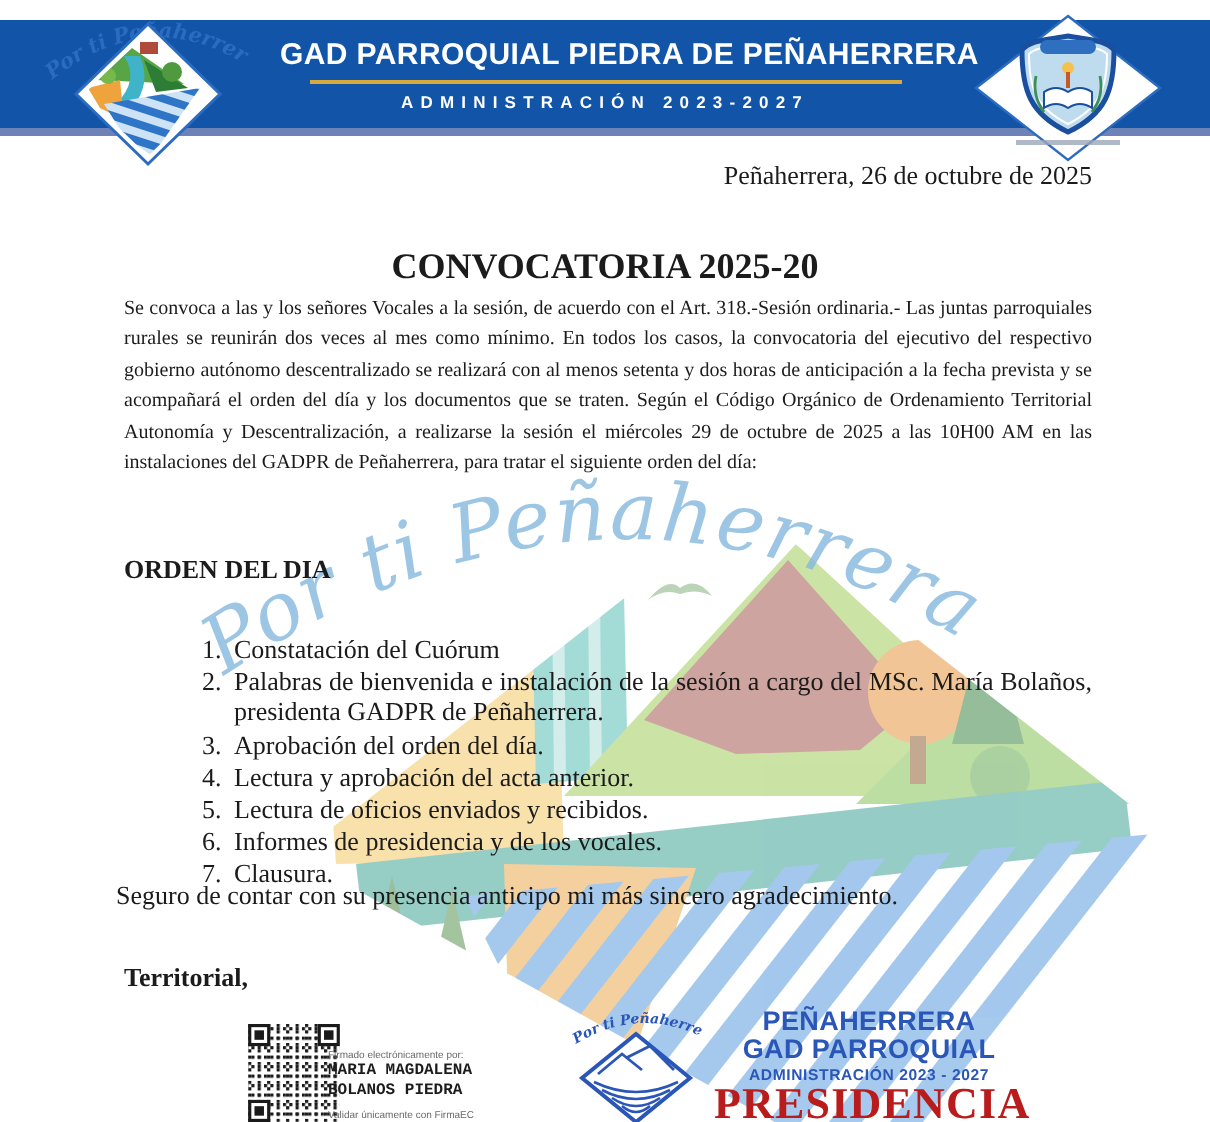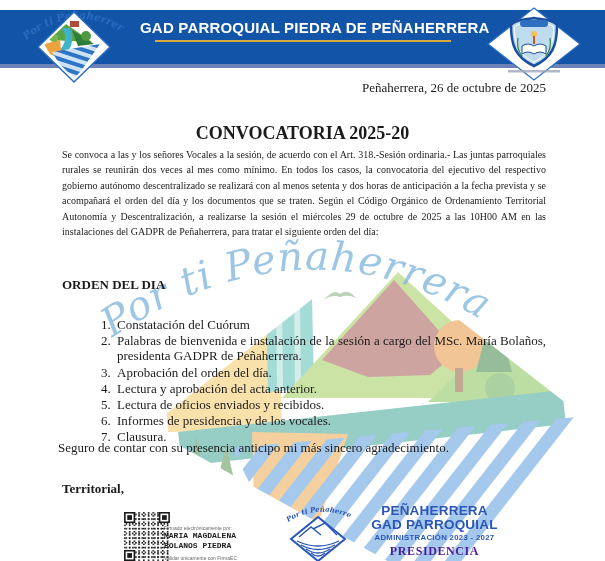--- a/index.html
+++ b/index.html
@@ -37,21 +37,21 @@
   .sig-text  { margin-left:-6px; margin-top:6px; }
   .sig-small { font-family:"Liberation Sans", sans-serif; font-size:5px; color:#6a6a6a; line-height:6px; white-space:nowrap; }
   .sig-name  { font-family:"Liberation Mono", monospace; font-size:8px; font-weight:bold; color:#1c1c1c;
                line-height:9.5px; white-space:nowrap; }
   .sig-gap   { height:5px; }
   
   .footer-logo { position:absolute; left:281px; top:503px; display:flex; align-items:center; z-index:2; }
   .fl-text { width:155px; text-align:center; font-family:"Liberation Sans", sans-serif; color:#2A56B8; margin-left:2px; }
   .fl-line12 { font-size:13.5px; font-weight:bold; letter-spacing:0.2px; line-height:14px; white-space:nowrap; }
   .fl-line3  { font-size:7.8px; font-weight:bold; letter-spacing:0.3px; margin-top:1px; white-space:nowrap; }
-  .fl-line4  { font-size:12px; font-weight:900; color:#4c1d95; letter-spacing:0.6px; line-height:19px;
+  .fl-line4  { font-size:22px; font-weight:900; color:#b91c1c; letter-spacing:0.6px; line-height:19px;
                font-family:"Liberation Serif", serif; white-space:nowrap; }
 </style>
 </head>
 <body>
 
 <div class="page">
 
   <svg class="watermark" width="605" height="561" viewBox="0 0 605 561" xmlns="http://www.w3.org/2000/svg">
     <defs>
       <clipPath id="wmclip">
@@ -90,20 +90,21 @@
       <textPath href="#wmcurve">Por ti Peñaherrera...</textPath>
     </text>
   </svg>
 
   <div class="banner"></div>
   <div class="banner-strip"></div>
 
   <div class="banner-center">
     <div class="banner-title">GAD PARROQUIAL PIEDRA DE PEÑAHERRERA</div>
     <div class="banner-rule"></div>
+    <div class="banner-subtitle">ADMINISTRACIÓN 2023-2027</div>
   </div>
 
   <svg class="logo-left" width="114" height="84" viewBox="0 0 114 84" xmlns="http://www.w3.org/2000/svg">
     <defs>
       <path id="lcurve" d="M 12 40 Q 60 2 108 32" fill="none"></path>
       <clipPath id="lclip">
           <path d="M60,16 L92,47 L60,78 L28,47 Z"></path>
         </clipPath>
     </defs>
     <text font-size="10.5" font-style="italic" font-weight="bold" fill="#2B6CC0" font-family="'DejaVu Serif', serif">

